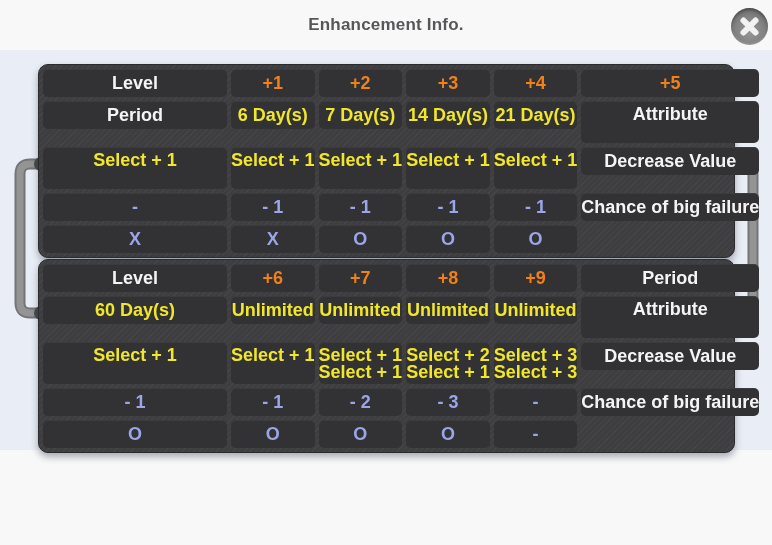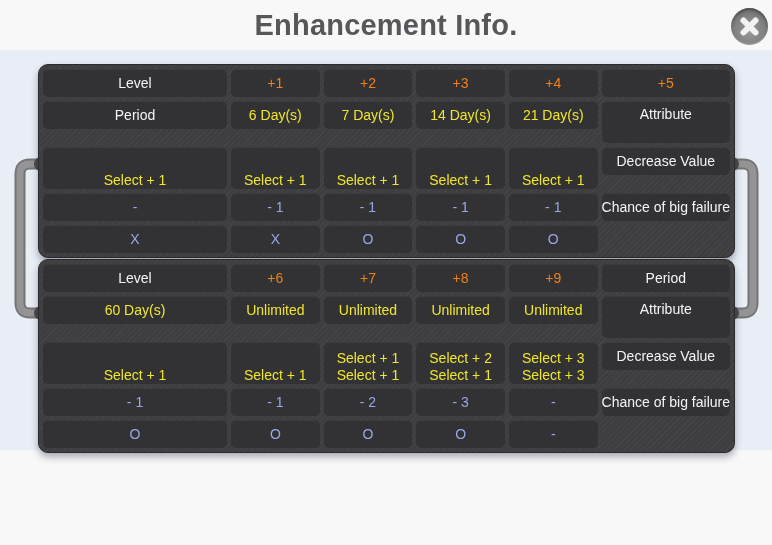--- a/index.html
+++ b/index.html
@@ -9,21 +9,21 @@
     font-family:"Liberation Sans",sans-serif;
     -webkit-font-smoothing:antialiased;
   }
   
   .titlebar{
     position:absolute;top:0;left:0;width:772px;height:50px;
     display:flex;align-items:center;justify-content:center;
     background:var(--header-bg,#f8f8f9);z-index:3;
   }
   .title{
-    margin:0;font-size:29px;font-weight:bold;color:var(--title,#57575a);
+    margin:0;font-size:17px;font-weight:bold;color:var(--title,#57575a);
     letter-spacing:.2px;
   }
   .close-btn{
     position:absolute;right:4px;top:8px;width:37px;height:37px;border:none;
     border-radius:50%;cursor:pointer;padding:0;
     background:radial-gradient(circle at 50% 62%, #989898 0%, #828282 48%, #5e5e5e 100%);
     box-shadow:inset 0 -1px 2px rgba(255,255,255,.25), inset 0 2px 3px rgba(0,0,0,.35);
     display:flex;align-items:center;justify-content:center;
   }
   .close-btn svg{display:block;}
@@ -43,29 +43,29 @@
     border:1px solid #2b2b2e;border-radius:10px;z-index:2;
     box-shadow:0 4px 7px rgba(40,45,70,.38);
   }
   .etable.first{top:14px;}
   .etable.second{top:209px;}
   .cell{
     box-sizing:border-box;height:28px;border-radius:5px;
     background:var(--cell-bg,#323235);
     box-shadow:inset 0 1px 0 rgba(255,255,255,.05);
     display:flex;align-items:center;justify-content:center;
-    font-size:14px;font-weight:normal;line-height:17px;white-space:nowrap;
+    font-size:18px;font-weight:bold;line-height:17px;white-space:nowrap;
   }
   .cell.attribute{
     height:42px;flex-direction:column;justify-content:flex-start;padding-top:5px;
   }
   .cell.label{color:#f4f4f6;}
   .value.level{color:var(--level-color,#f08018);}
   .value.period{color:var(--yellow,#f0e62c);}
-  .value.attribute{color:var(--yellow,#f0e62c);justify-content:flex-end;}
+  .value.attribute{color:var(--yellow,#f0e62c);}
   .value.misc{color:var(--periwinkle,#9aa6e8);}
   .line{pointer-events:none;}
 </style>
 </head>
 <body>
 
 <div class="stage">
 
   <div class="titlebar">
     <h1 class="title">Enhancement Info.</h1>

